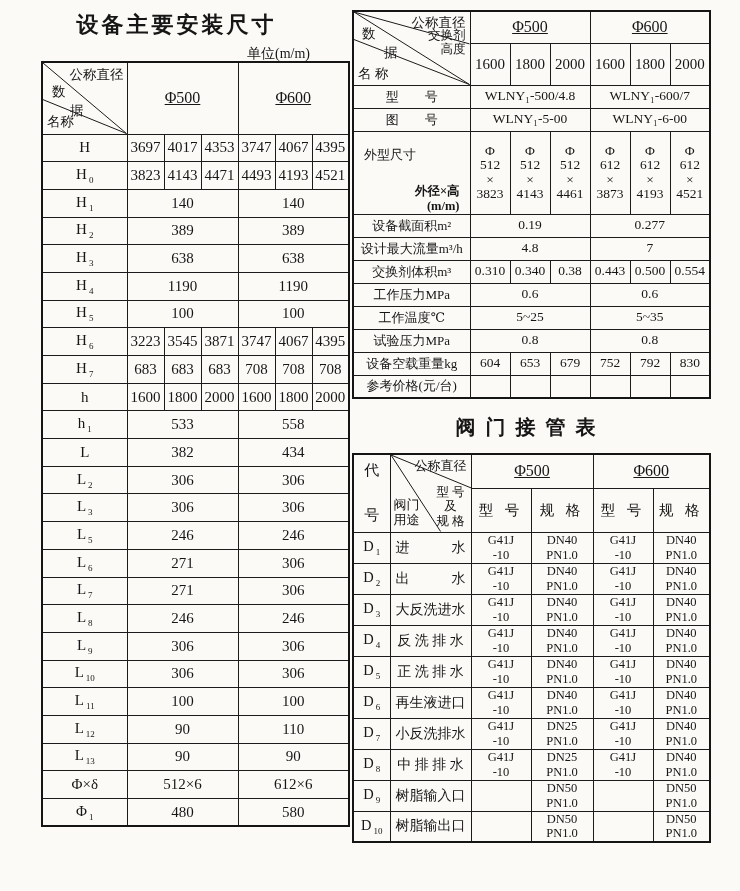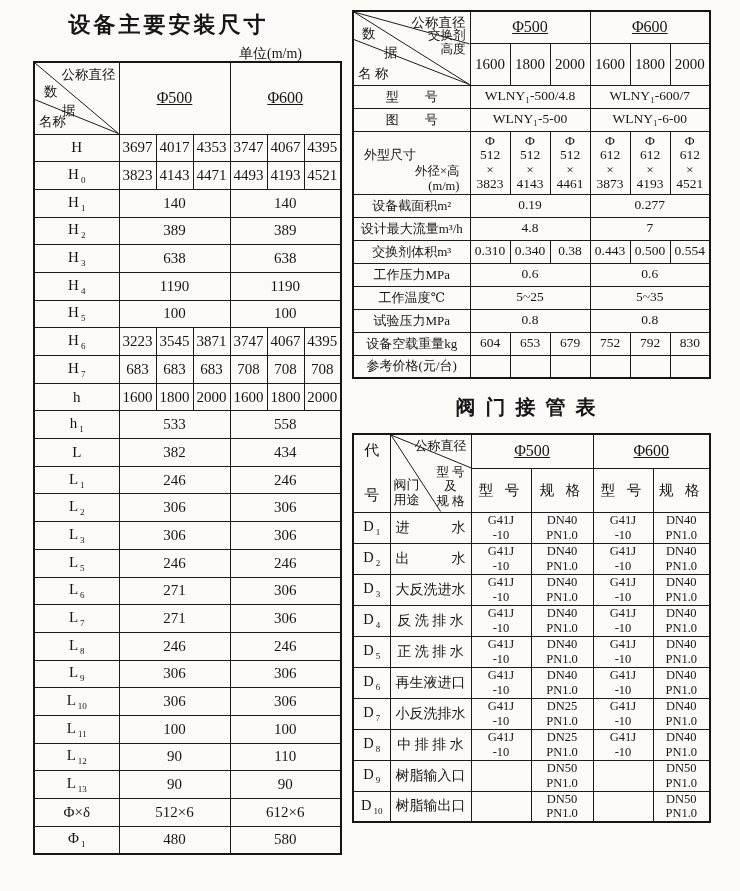--- a/index.html
+++ b/index.html
@@ -3,21 +3,21 @@
 <meta charset="utf-8">
 <style>
   html,body{margin:0;padding:0;}
   body{
     width:740px;height:891px;position:relative;
     background:#fbfaf6;color:#161616;
     font-family:"Liberation Serif","DejaVu Serif",serif;
     overflow:hidden;
   }
   .t-title{font-weight:bold;text-align:center;}
-  .left-col{position:absolute;left:33px;top:10px;width:271px;}
+  .left-col{position:absolute;left:41px;top:10px;width:271px;}
   .left-title{font-size:22px;letter-spacing:3px;}
   .unit-note{text-align:right;font-size:14px;margin:7px 2px 0 0;line-height:1;}
   .right-col{position:absolute;left:352px;top:10px;width:357px;}
   .tech-title{font-size:20px;letter-spacing:8px;margin-bottom:17px;}
   .valve-title{font-size:20px;letter-spacing:10px;margin:15px 0 12px 0;}
 
   table.tbl{border-collapse:collapse;table-layout:fixed;width:100%;
     border:2px solid #151515;}
   .tbl th,.tbl td{border:1px solid #1b1b1b;text-align:center;vertical-align:middle;
     padding:0;font-weight:normal;overflow:hidden;}
@@ -33,22 +33,22 @@
 
   .left-tbl thead tr{height:72px;}
   .left-tbl tbody tr{height:27.7px;}
 
   .tech-tbl .hrow1{height:32px;}
   .tech-tbl .hrow2{height:42px;font-size:15px;}
   .tech-tbl .rowlbl{font-size:13px;letter-spacing:0;}
   .tech-tbl td.num{font-size:13.5px;line-height:1.05;}
   .tech-tbl .two{padding:0 10px;}
   .tech-tbl .two .tlab{float:left;margin-top:14px;font-size:13px;}
-  .tech-tbl .two .l2{float:right;font-size:12.5px;text-align:right;margin-top:0;
-    white-space:pre-line;line-height:1.2;}
+  .tech-tbl .two .l2{float:right;font-size:12.5px;text-align:right;margin-top:20px;
+    white-space:pre-line;line-height:1.2;font-weight:bold;}
 
   .valve-tbl .hrow1{height:34px;}
   .valve-tbl .hrow2{height:44px;font-size:14.5px;letter-spacing:4px;}
   .valve-tbl tbody tr{height:31px;}
   .codecell{font-size:15px;}
   .codecell .stack{display:flex;flex-direction:column;justify-content:space-between;
     height:64px;padding:5px 0;align-items:center;}
   .codelbl{font-size:14.5px;}
   .use{font-size:14px;}
   .vsmall{font-size:12.5px !important;line-height:1.15;}
@@ -158,25 +158,20 @@
         </tr>
         <tr>
           <th class="rowlbl"><span>h</span><span class="sb">1</span></th>
           <td class="num" colspan="3">533</td>
           <td class="num" colspan="3">558</td>
         </tr>
         <tr>
           <th class="rowlbl"><span>L</span></th>
           <td class="num" colspan="3">382</td>
           <td class="num" colspan="3">434</td>
-        </tr>
-        <tr>
-          <th class="rowlbl"><span>L</span><span class="sb">1</span></th>
-          <td class="num" colspan="3">246</td>
-          <td class="num" colspan="3">246</td>
         </tr>
         <tr>
           <th class="rowlbl"><span>L</span><span class="sb">2</span></th>
           <td class="num" colspan="3">306</td>
           <td class="num" colspan="3">306</td>
         </tr>
         <tr>
           <th class="rowlbl"><span>L</span><span class="sb">3</span></th>
           <td class="num" colspan="3">306</td>
           <td class="num" colspan="3">306</td>

